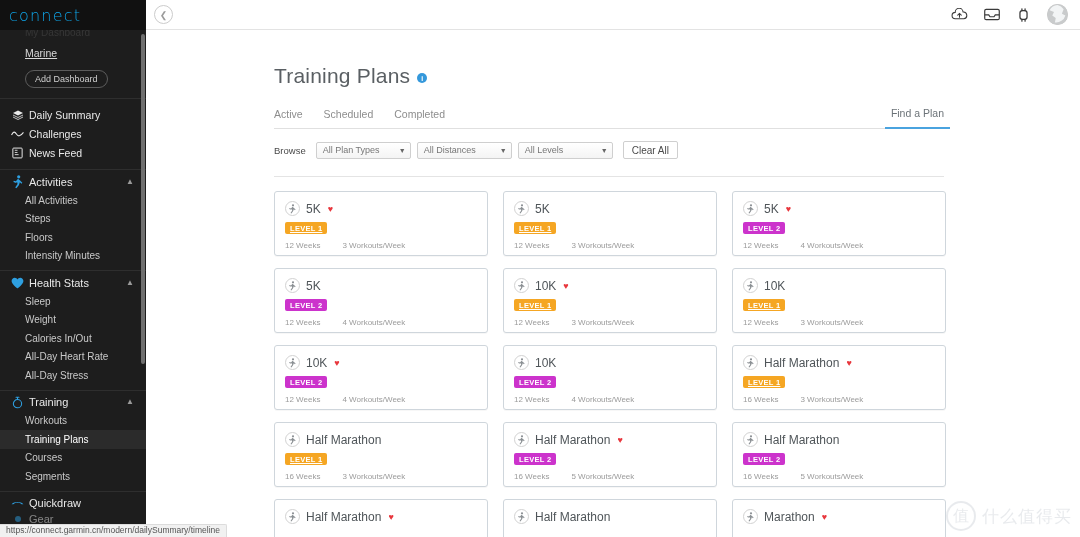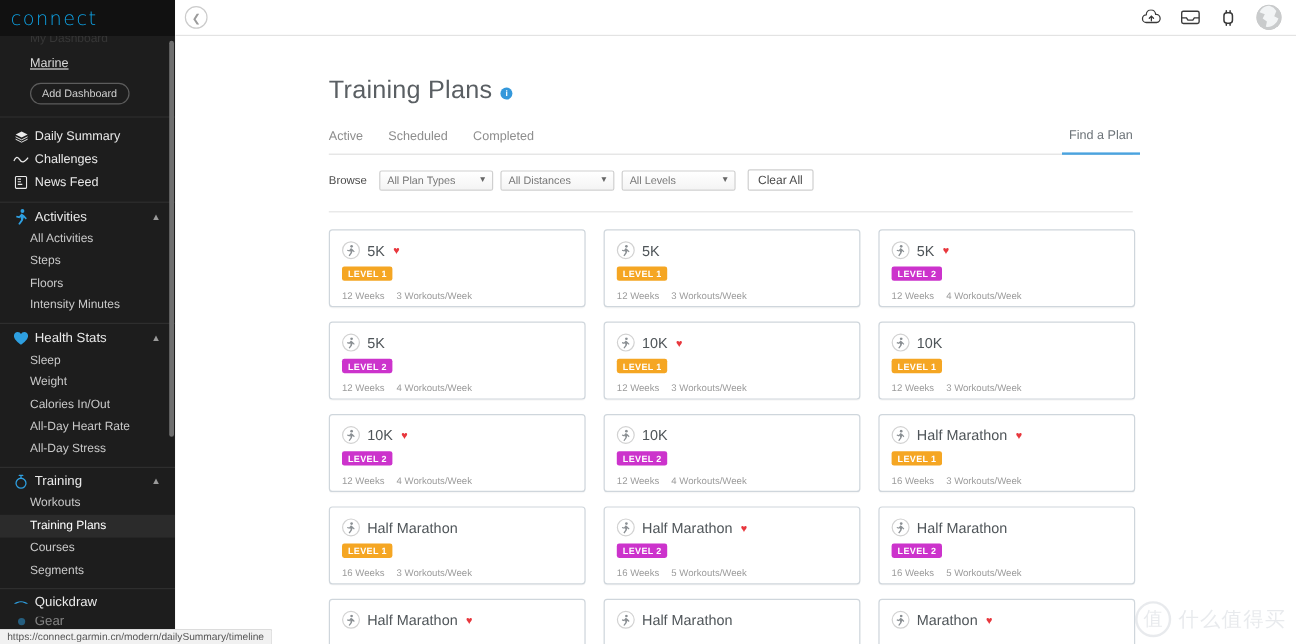--- a/index.html
+++ b/index.html
@@ -151,23 +151,23 @@
     display: flex; align-items: center; justify-content: center; flex: 0 0 15px;
     background: #fff;
   }
   .card-title { font-size: 12px; color: #4f5559; white-space: nowrap; }
   .heart { color: #e8373d; font-size: 9px; margin-left: 1px; }
   .lvl {
     display: inline-block; margin-top: 6px; font-size: 7.5px; color: #ffffff;
     padding: 1.5px 5px 1.5px 5px; border-radius: 2px; font-weight: bold;
     letter-spacing: .3px;
   }
-  .lvl.l1 { background: #f5a623; }
+  .lvl.l1 { background: #f5a623; text-decoration: underline; }
   .lvl.l2 { background: #cc33cc; }
-  .card-meta { margin-top: 6px; font-size: 8px; color: #9b9b9b; display: flex; gap: 10px; }
+  .card-meta { margin-top: 6px; font-size: 8px; color: #9b9b9b; display: flex; gap: 22px; }
 
   
   .watermark {
     position: absolute; right: 8px; bottom: 6px; display: flex;
     align-items: center; gap: 6px; opacity: .30; pointer-events: none;
   }
   .wm-logo {
     width: 30px; height: 30px; border-radius: 50%; border: 2px solid #b6bdc6;
     display: flex; align-items: center; justify-content: center;
     color: #b6bdc6; font-size: 16px; font-family: "DejaVu Sans", sans-serif;

